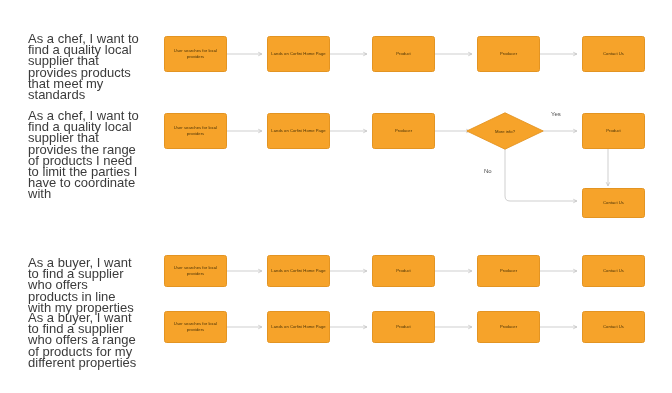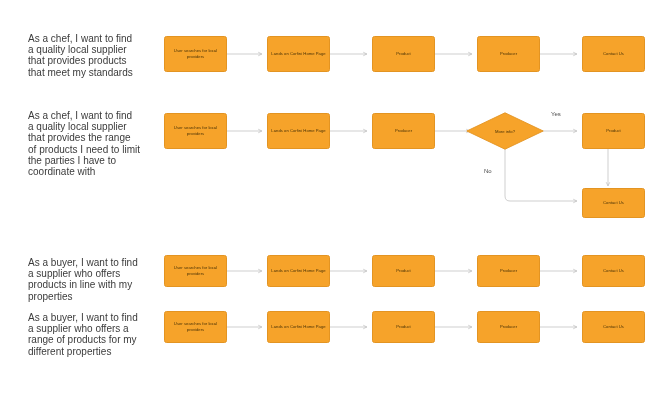--- a/index.html
+++ b/index.html
@@ -19,21 +19,21 @@
   #canvas {
     position: absolute;
     left: 0; top: 0;
     width: 672px;
     height: 393px;
   }
   
   .story {
     position: absolute;
     width: 112px;
-    font-size: 10px;
+    font-size: 13px;
     line-height: 11.2px;
     color: #3b3b3b;
     letter-spacing: 0.01px;
     white-space: pre-wrap;
   }
   
   .node {
     position: absolute;
     box-sizing: border-box;
     background: #F6A32A;

